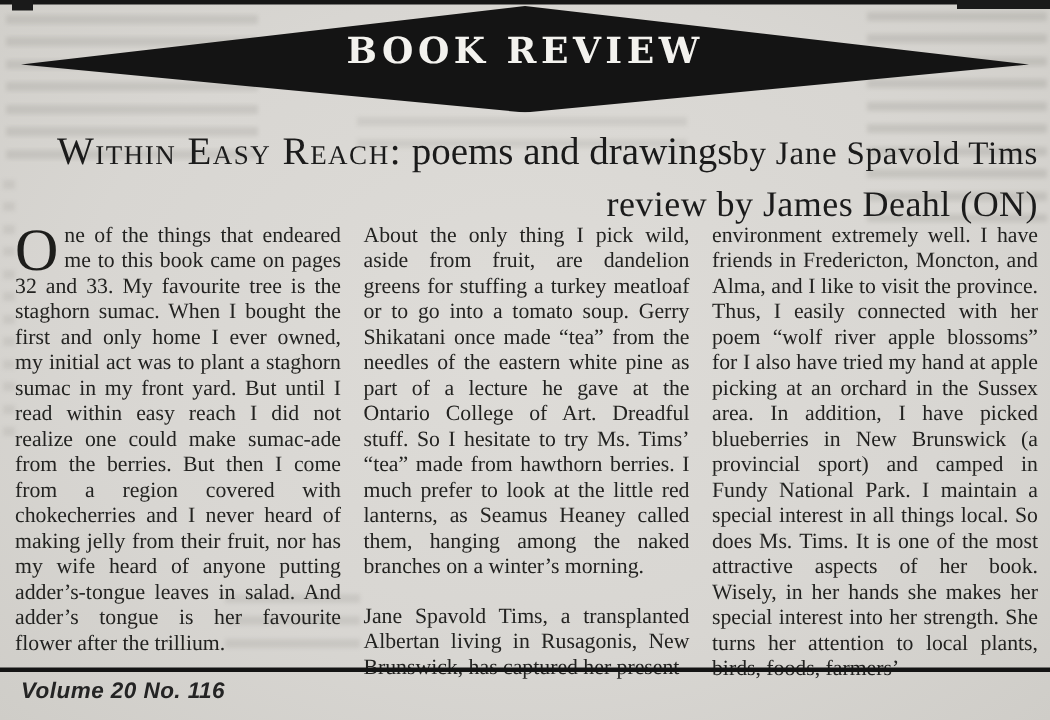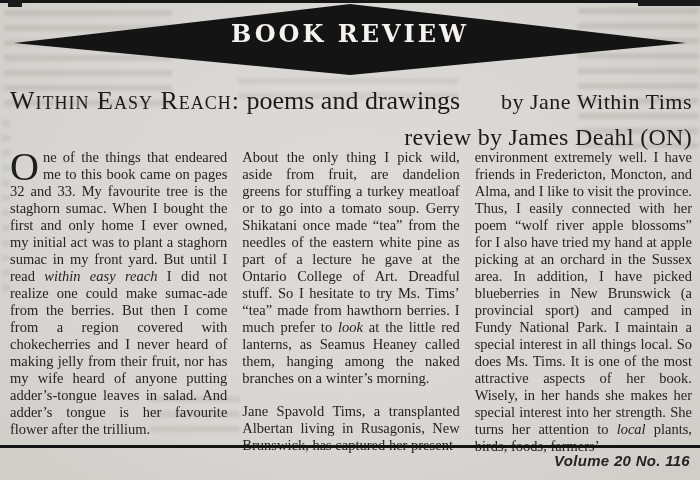--- a/index.html
+++ b/index.html
@@ -45,21 +45,21 @@
     color:#f3f2ee;
     font-family:"DejaVu Serif", serif;
     font-size:24px;font-weight:600;
     letter-spacing:3px;
     padding-bottom:12px;
   }
 
   
   .headline{
     position:absolute;top:86px;left:10px;right:8px;
-    display:flex;justify-content:space-between;align-items:baseline;
+    display:flex;justify-content:flex-end;align-items:baseline;
     white-space:nowrap;
     font-family:Liberation Serif, serif;
   }
   .headline .book-title{font-size:26px;color:#1b1b1b;}
   .headline .book-title .sc{font-variant:small-caps;letter-spacing:1px;}
   .headline .book-author{font-size:22px;color:#1b1b1b;letter-spacing:.5px;}
   .byline{
     position:absolute;top:124px;right:8px;
     font-size:24px;color:#1b1b1b;text-align:right;letter-spacing:.3px;
   }
@@ -71,27 +71,27 @@
   }
   .col{flex:1 1 0;font-size:14.5px;line-height:17px;text-align:justify;color:#232321;}
   .col p{margin:0;}
   .col p + p{margin-top:16px;}
   .dropcap{
     float:left;
     font-size:40px;line-height:31px;
     padding:2px 4px 0 0;
     color:#1d1d1b;
   }
-  .it{font-style:italic;}
+  .it{}
 
   
   .footer-rule{position:absolute;left:0;right:0;top:445px;height:3px;background:#141414;}
   .footer{
     position:absolute;left:14px;right:10px;top:452px;
-    display:flex;justify-content:flex-end;
+    display:flex;justify-content:space-between;
     font-family:"Liberation Sans", sans-serif;
     font-style:italic;font-weight:bold;
     font-size:15px;color:#242424;letter-spacing:.3px;
   }
 </style>
 </head>
 <body>
 
 <div class="page">
 
@@ -104,21 +104,21 @@
   <div class="ghost g3"></div>
   <div class="ghost g4"></div>
   <div class="ghost g5"></div>
 
   <div class="banner">
     <span class="banner-title">BOOK REVIEW</span>
   </div>
 
   <div class="headline">
     <span class="book-title"><span class="sc">Within Easy Reach:</span><span> poems and drawings</span></span>
-    <span class="book-author">by  Jane Within Tims</span>
+    <span class="book-author">by  Jane Spavold Tims</span>
   </div>
 
   <div class="byline">review by James Deahl (ON)</div>
 
   <div class="columns">
     <div class="col">
       <p><span class="dropcap">O</span><span><span>ne of the things that endeared me to this book came on pages 32 and 33. My favourite tree is the staghorn sumac. When I bought the first and only home I ever owned, my initial act was to plant a staghorn sumac in my front yard. But until I read </span><span class="it">within easy reach</span><span> I did not realize one could make sumac-ade from the berries. But then I come from a region covered with chokecherries and I never heard of making jelly from their fruit, nor has my wife heard of anyone putting adder’s-tongue leaves in salad. And adder’s tongue is her favourite flower after the trillium.</span></span></p>
     </div>
     <div class="col">
       <p><span><span>About the only thing I pick wild, aside from fruit, are dandelion greens for stuffing a turkey meatloaf or to go into a tomato soup. Gerry Shikatani once made “tea” from the needles of the eastern white pine as part of a lecture he gave at the Ontario College of Art. Dreadful stuff. So I hesitate to try Ms. Tims’ “tea” made from hawthorn berries. I much prefer to </span><span class="it">look</span><span> at the little red lanterns, as Seamus Heaney called them, hanging among the naked branches on a winter’s morning.</span></span></p>

